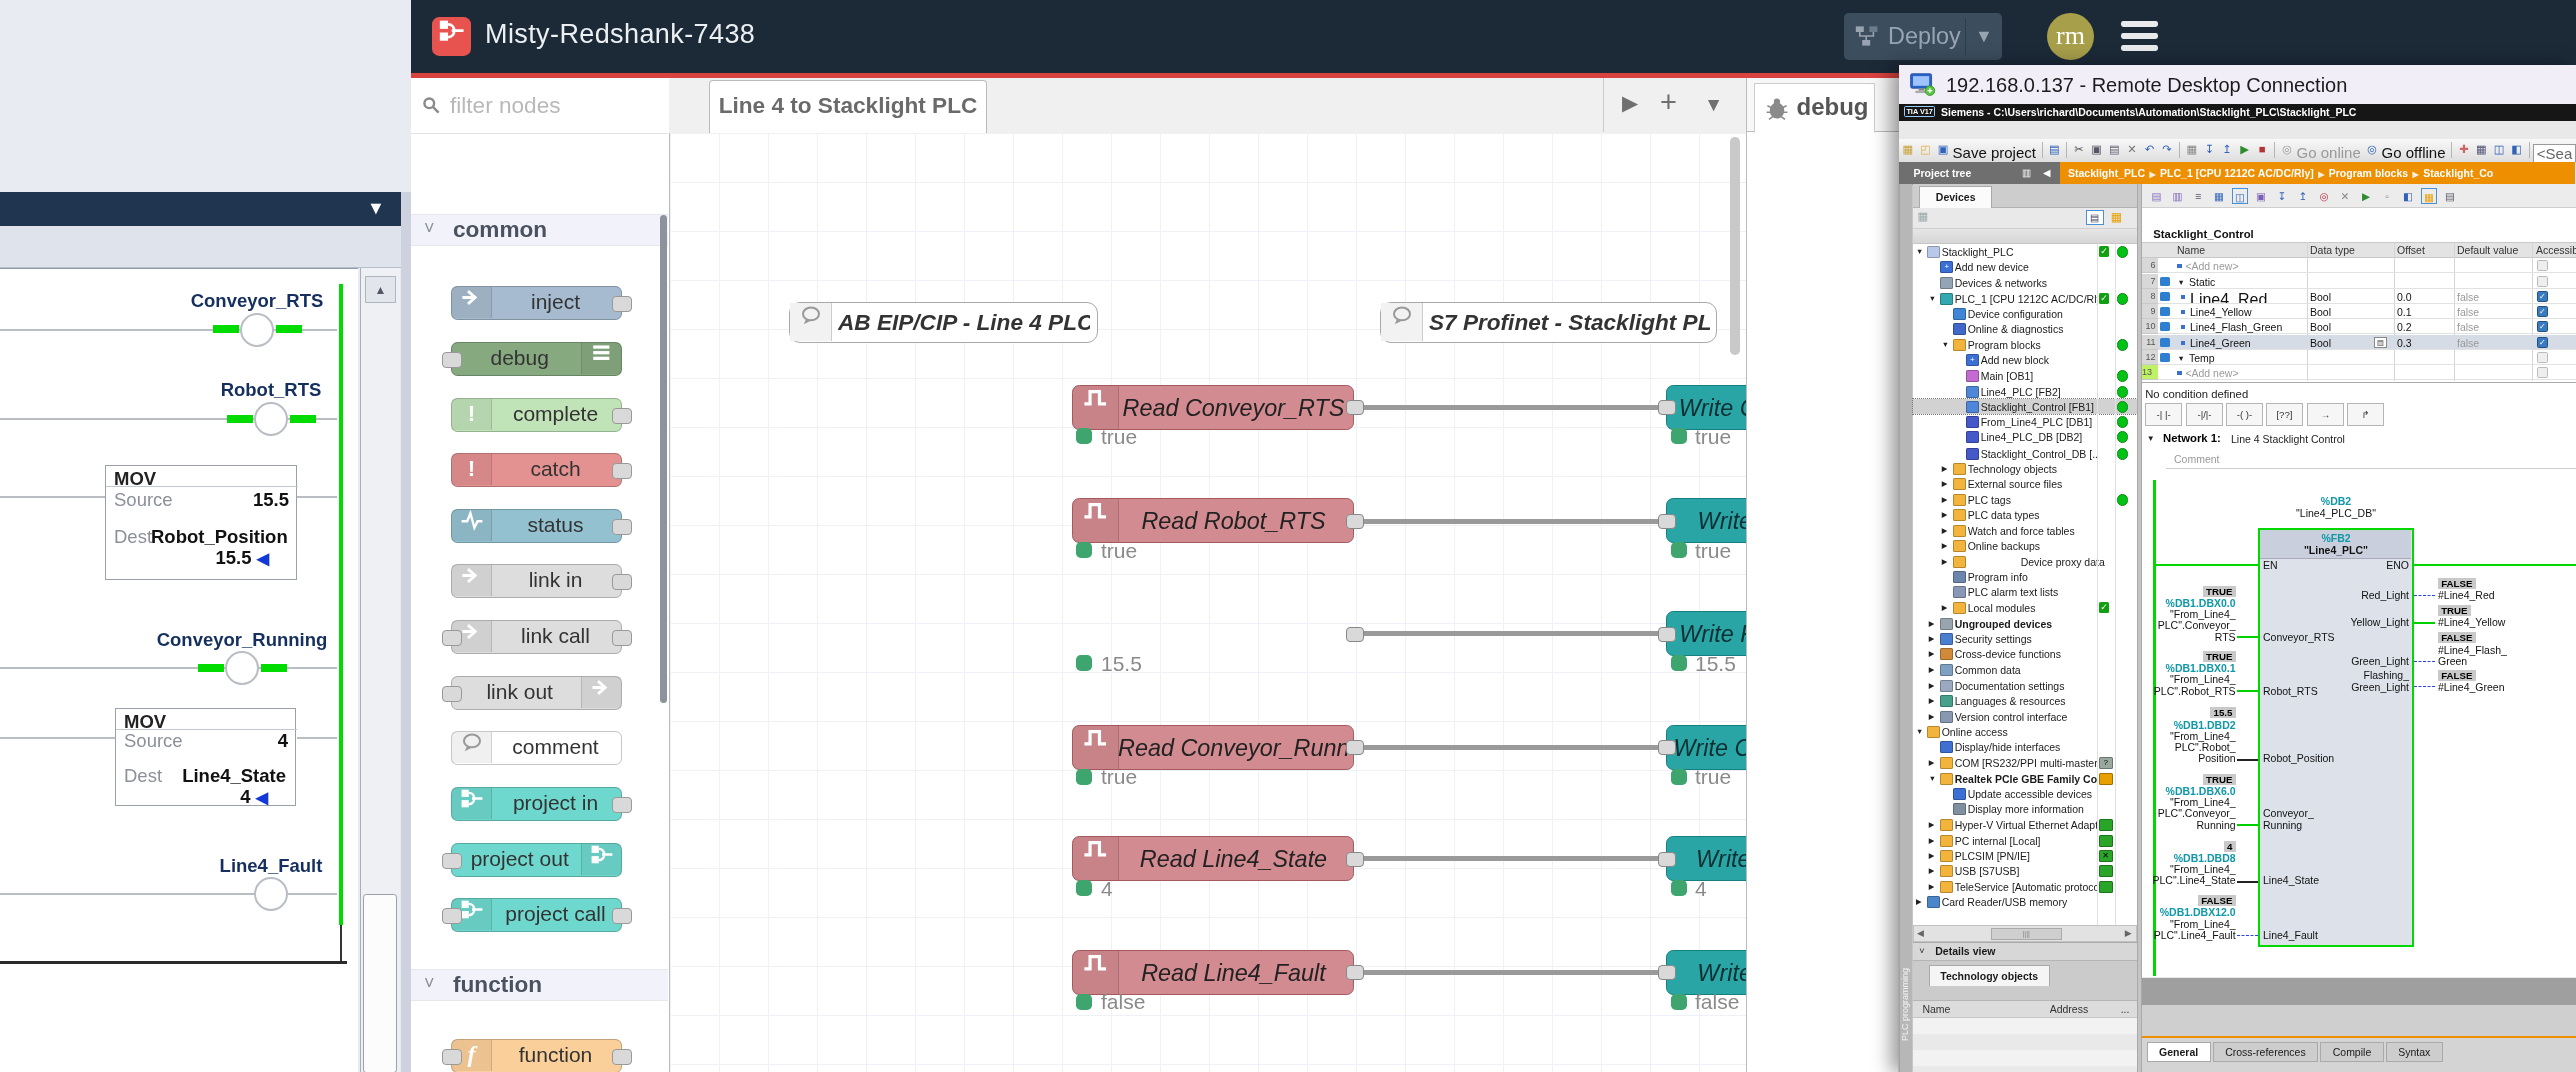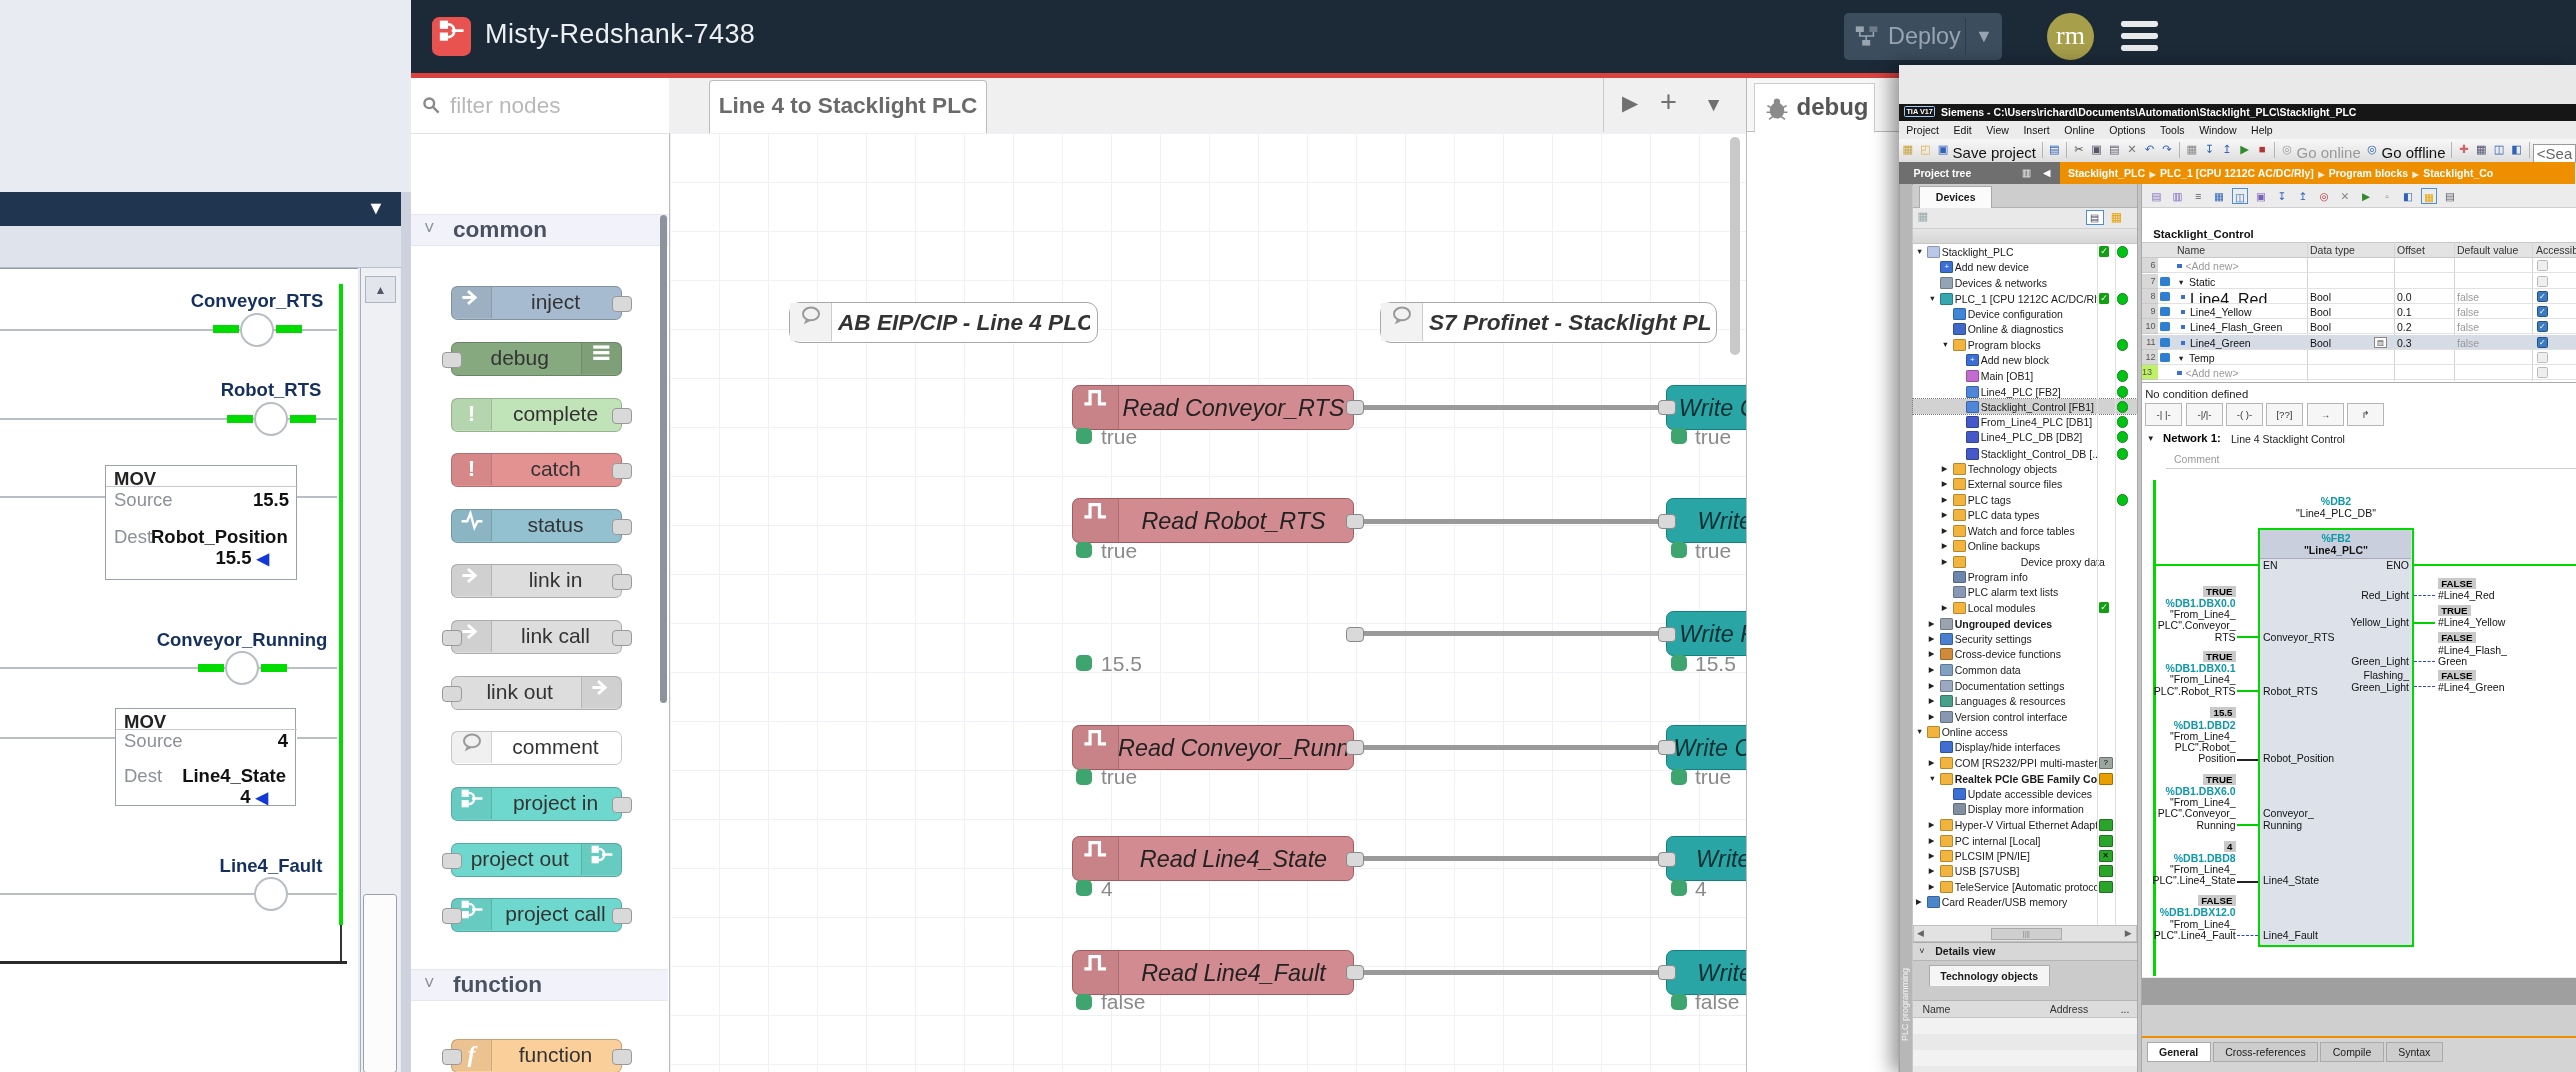--- a/index.html
+++ b/index.html
@@ -432,25 +432,35 @@
               <ellipse cx="16" cy="17" rx="9" ry="10" fill="#8a8a8a"></ellipse>
               <circle cx="16" cy="6" r="4" fill="#8a8a8a"></circle>
               <path d="M4 11l7 3M28 11l-7 3M3 19h8M29 19h-8M6 28l7-5M26 28l-7-5" stroke="#8a8a8a" stroke-width="2" fill="none"></path>
             </svg></span>
         <span class="abs nw" style="left:42px;top:9.7px;font-size:24px;font-weight:bold;color:#555;width:77px;">debug</span>
       </div>
     </div>
   </div>
 
   <div id="rdp">
+    <div class="rdptitle">
+      <span class="abs" id="monic" style="left:9.7px;top:6.5px;"><svg width="29" height="26" viewBox="0 0 36 32">
+            <rect x="2" y="2" width="26" height="18" rx="2" fill="#2a63c8" stroke="#174a9e"></rect>
+            <rect x="5" y="5" width="20" height="12" fill="#9fc3ff"></rect>
+            <rect x="12" y="20" width="7" height="3" fill="#888"></rect>
+            <rect x="8" y="23" width="15" height="3" fill="#aaa"></rect>
+            <circle cx="26" cy="23" r="6" fill="#57c443" stroke="#2f8f22"></circle>
+            <path d="M23 23h6M26 20v6" stroke="#fff" stroke-width="1.5"></path>
+          </svg></span>
+      <span class="t nw" style="width:597px;">192.168.0.137 - Remote Desktop Connection</span>
+    </div>
     <div class="tiabar">
       <span class="abs" style="left:4.8px;top:2.4px;font-size:7.3px;font-weight:bold;color:#fff;border:0.8px solid #9cf;padding:0 1.6px;border-radius:1.6px;">TIA V17</span>
       <span class="abs nw" style="left:42px;top:2.4px;font-size:10.5px;font-weight:bold;width:613px;">Siemens  -  C:\Users\richard\Documents\Automation\Stacklight_PLC\Stacklight_PLC</span>
     </div>
-    <div class="menubar" id="tiamenus"><span>Project</span><span>Edit</span><span>View</span><span>Insert</span><span>Online</span><span>Options</span><span>Tools</span><span>Window</span><span>Help</span></div>
     <div class="toolbar nw" id="tiatoolbar"><span class="tbi" style="color: rgb(202, 162, 59);">▦</span><span class="tbi" style="color: rgb(224, 178, 74);">◰</span><span class="tbi" style="color: rgb(47, 98, 184);">▣</span><span class="tblbl" style="color: rgb(17, 17, 17);">Save project</span><span class="tbsep"></span><span class="tbi" style="color: rgb(47, 98, 184);">▤</span><span class="tbsep"></span><span class="tbi" style="color: rgb(68, 68, 68);">✂</span><span class="tbi" style="color: rgb(85, 85, 102);">▣</span><span class="tbi" style="color: rgb(102, 102, 119);">▤</span><span class="tbi" style="color: rgb(119, 119, 119);">✕</span><span class="tbi" style="color: rgb(47, 98, 184);">↶</span><span class="tbi" style="color: rgb(47, 98, 184);">↷</span><span class="tbsep"></span><span class="tbi" style="color: rgb(138, 138, 138);">▦</span><span class="tbi" style="color: rgb(47, 98, 184);">↧</span><span class="tbi" style="color: rgb(47, 98, 184);">↥</span><span class="tbi" style="color: rgb(46, 139, 46);">▶</span><span class="tbi" style="color: rgb(178, 51, 51);">■</span><span class="tbsep"></span><span class="tbi" style="color: rgb(154, 154, 154);">◎</span><span class="tblbl" style="color: rgb(154, 154, 154);">Go online</span><span class="tbi" style="color: rgb(47, 98, 184);">◎</span><span class="tblbl" style="color: rgb(17, 17, 17);">Go offline</span><span class="tbsep"></span><span class="tbi" style="color: rgb(204, 102, 102);">✚</span><span class="tbi" style="color: rgb(85, 85, 119);">▦</span><span class="tbi" style="color: rgb(47, 98, 184);">◫</span><span class="tbi" style="color: rgb(47, 98, 184);">◧</span><span class="tbsep"></span><span class="tblbl" style="background: rgb(255, 255, 255); border: 0.8px solid rgb(153, 153, 153); padding: 0px 2.4px; color: rgb(102, 102, 102);">&lt;Sea</span></div>
     <div class="hdrrow-left">
       <span class="abs nw" style="left:14.5px;top:4.8px;font-size:10.5px;font-weight:bold;width:97px;">Project tree</span>
       <span class="abs" style="left:123px;top:4.8px;font-size:9.7px;">▥</span>
       <span class="abs" style="left:144px;top:4.8px;font-size:9.7px;">◀</span>
     </div>
     <div class="breadcrumb nw" id="tiabc"><span style="display:inline-block;padding:4.8px 0 0 8px;"><span>Stacklight_PLC</span><span style="opacity:.85;font-size:8px;"> &nbsp;▶&nbsp; </span><span>PLC_1 [CPU 1212C AC/DC/Rly]</span><span style="opacity:.85;font-size:8px;"> &nbsp;▶&nbsp; </span><span>Program blocks</span><span style="opacity:.85;font-size:8px;"> &nbsp;▶&nbsp; </span><span>Stacklight_Co</span></span></div>
     <div class="abs vtext nw" style="left:0;top:119px;width:13.7px;height:889px;background:#b7b7b7;border-right:0.8px solid #999;
                 color:#f3f3f3;font-size:9px;padding-top:32px;">PLC programming</div>
 

